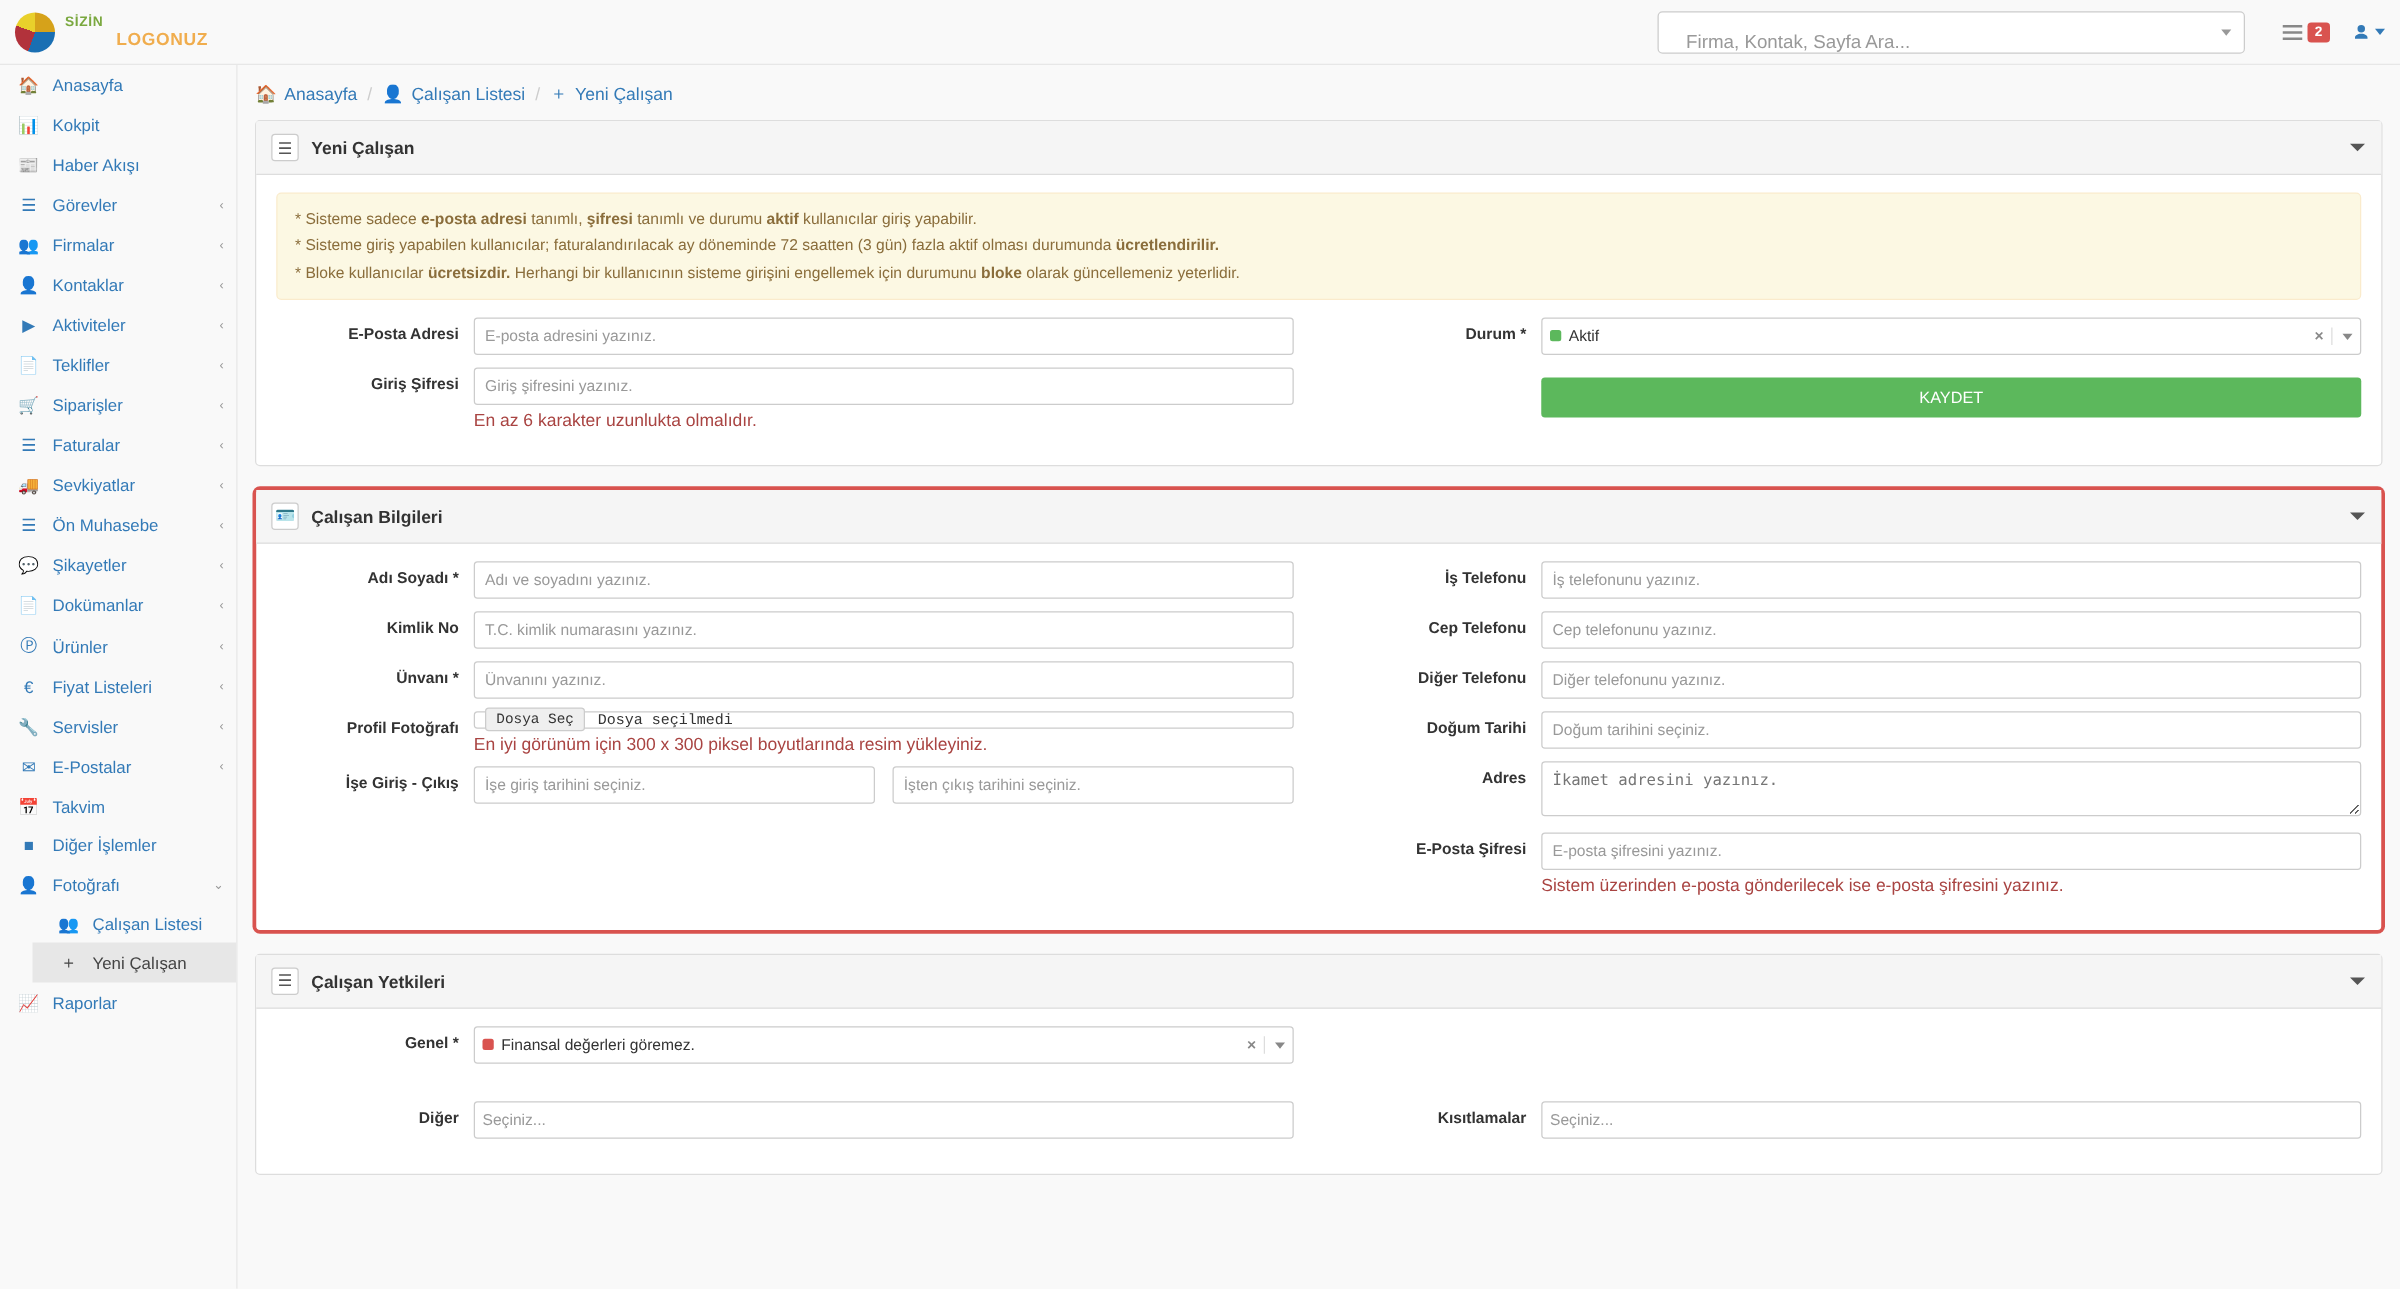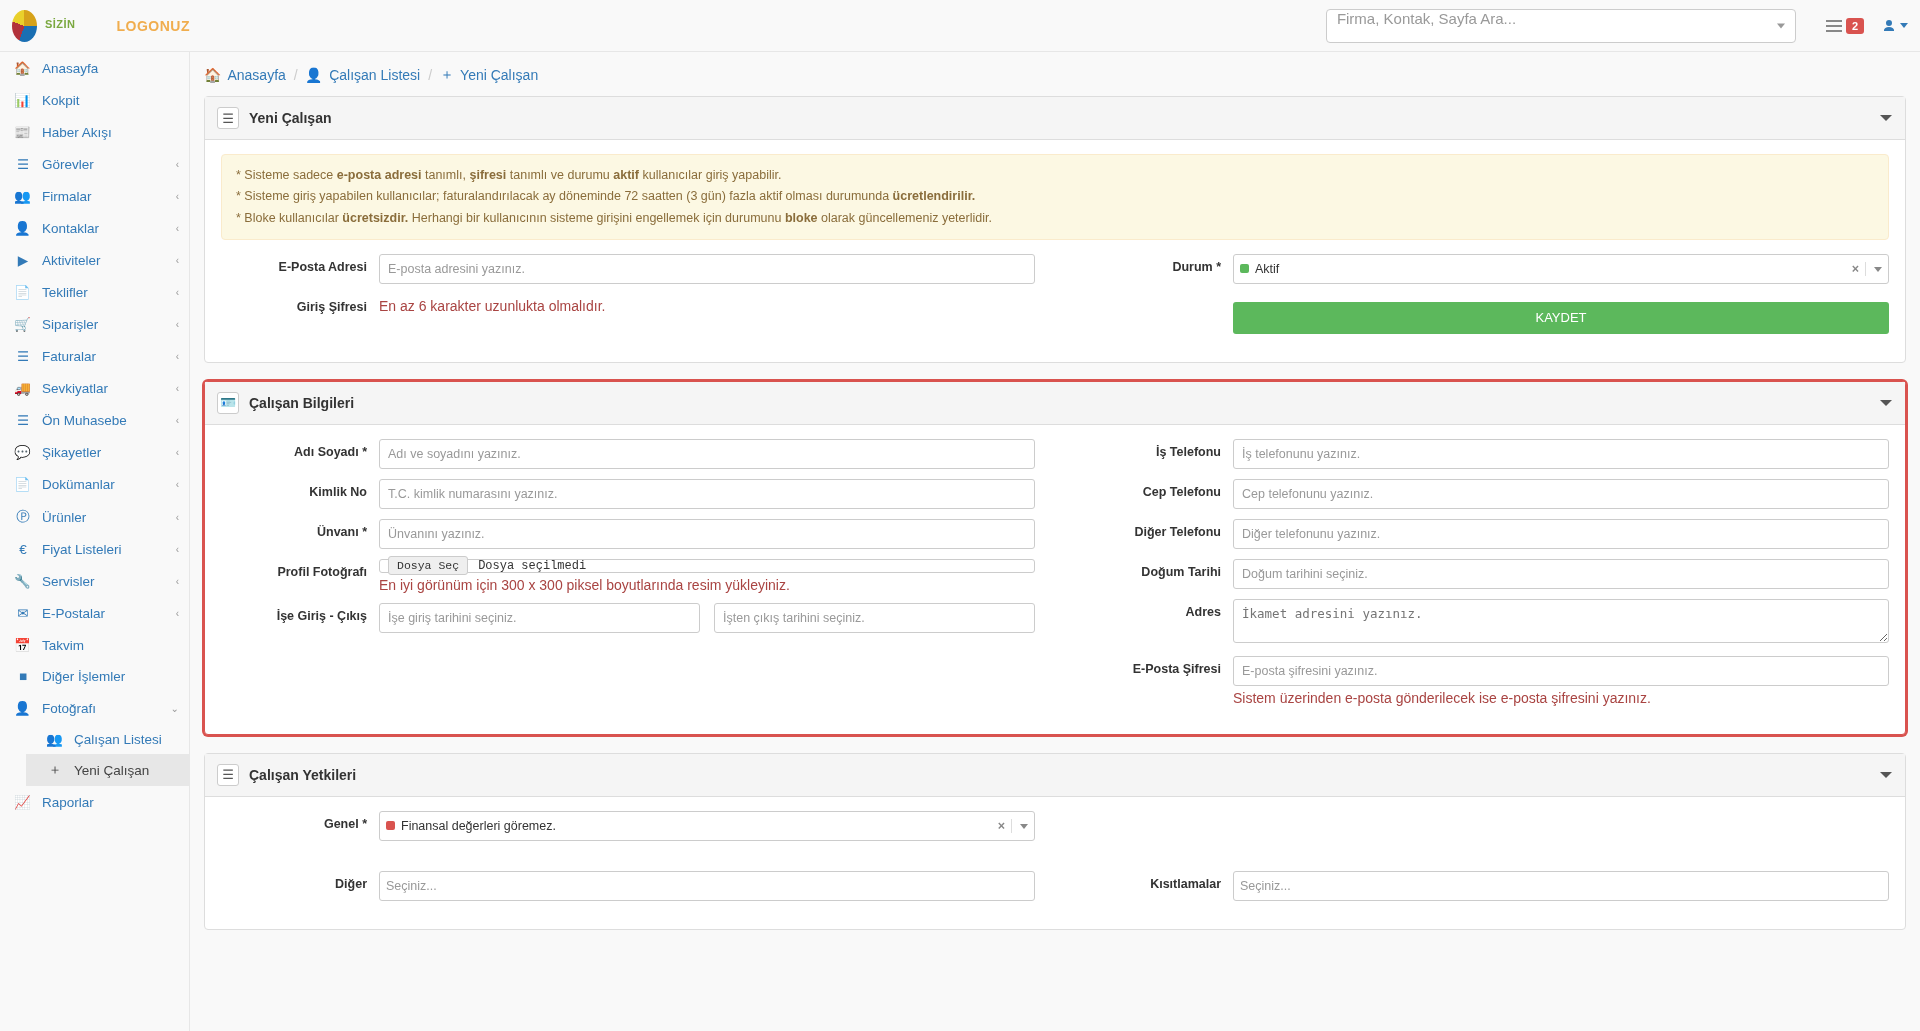--- a/index.html
+++ b/index.html
@@ -1,27 +1,27 @@
 <!DOCTYPE html>
 <html><head>
 <meta charset="utf-8">
 <style>
 * { box-sizing: border-box; margin: 0; padding: 0; }
 body { font-family: -apple-system, "Helvetica Neue", Helvetica, Arial, sans-serif; font-size: 13px; color: #333; background: #f9f9f9; }
 
 .topbar { height: 52px; background: #f9f9f9; border-bottom: 1px solid #e7e7e7; display: flex; align-items: center; padding: 0 12px; }
 .logo { display: flex; align-items: center; gap: 8px; width: 178px; }
 .logo-img { width: 32px; height: 32px; border-radius: 50%; background: conic-gradient(#d6a21a 0 90deg,#1a6fb3 90deg 200deg,#b2323b 200deg 290deg,#e9d02b 290deg 360deg); }
-.logo-text { display:flex; flex-direction:row; line-height:1; }
+.logo-text { display:flex; flex-direction:column; line-height:1; }
 .logo-top { color:#7aa83f; font-size:11px; font-weight:600; letter-spacing:0.5px;}
 .logo-bot { color:#f0ad4e; font-size:14px; font-weight:700; letter-spacing:0.5px;margin-left:41px;}
 
 .top-spacer { flex:1; }
 .search-wrap { display:flex; align-items:center; }
-.search-select { width: 470px; height: 34px; border:1px solid #ccc; border-radius:4px; background:#fff; display:flex; align-items:flex-start; padding:0 10px; color:#999; font-size:15px; cursor:pointer; position:relative;}
+.search-select { width: 470px; height: 34px; border:1px solid #ccc; border-radius:4px; background:#fff; display:flex; align-items:flex-end; padding:0 22px; color:#999; font-size:15px; cursor:pointer; position:relative;}
 .search-select .caret-abs { position:absolute; right:10px; top:50%; transform:translateY(-50%); display:inline-block; width:0;height:0;border-left:4px solid transparent;border-right:4px solid transparent;border-top:5px solid #999;}
 .top-right { display:flex; align-items:center; gap:18px; margin-left:30px;}
 .notif-btn { display:flex; align-items:center; gap:4px; cursor:pointer;}
 .icon-gray { color:#888; }
 .badge { background:#d9534f; color:#fff; font-size:11px; padding:2px 6px; border-radius:3px; font-weight:600;}
 .user-btn { display:flex; align-items:center; gap:4px; color:#337ab7; cursor:pointer;}
 .caret { display:inline-block; width:0;height:0;border-left:4px solid transparent;border-right:4px solid transparent;border-top:5px solid currentColor; vertical-align:middle;}
 
 .layout { display:flex; }
 .sidebar { width: 190px; background:#f9f9f9; border-right:1px solid #e7e7e7; min-height: calc(100vh - 52px);}
@@ -267,20 +267,21 @@
         </div>
         <div class="form-row">
           <div class="form-col">
             <div class="fg">
               <label>E-Posta Adresi</label>
               <div class="ctrl"><input class="input" placeholder="E-posta adresini yazınız." style=""></div>
             </div>
             <div class="fg">
               <label>Giriş Şifresi</label>
               <div class="ctrl">
+                <input class="input" placeholder="Giriş şifresini yazınız." style="">
                 <div class="help-err">En az 6 karakter uzunlukta olmalıdır.</div>
               </div>
             </div>
           </div>
           <div class="form-col">
             <div class="fg">
               <label>Durum *</label>
               <div class="ctrl">
                 <div class="select2">
                   <span class="dot green"></span>

